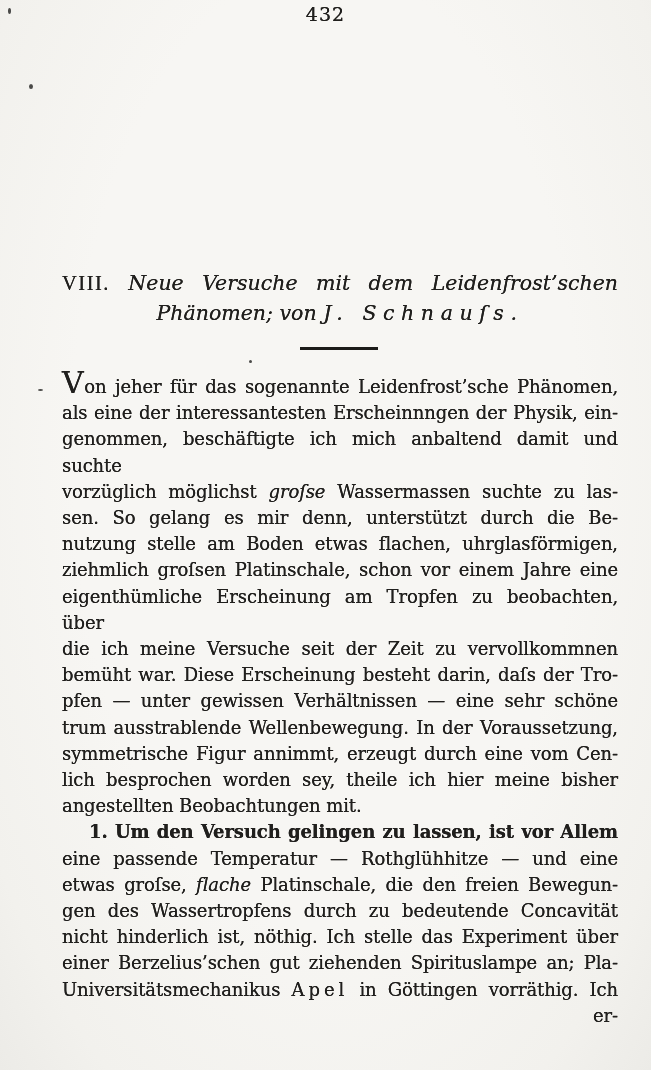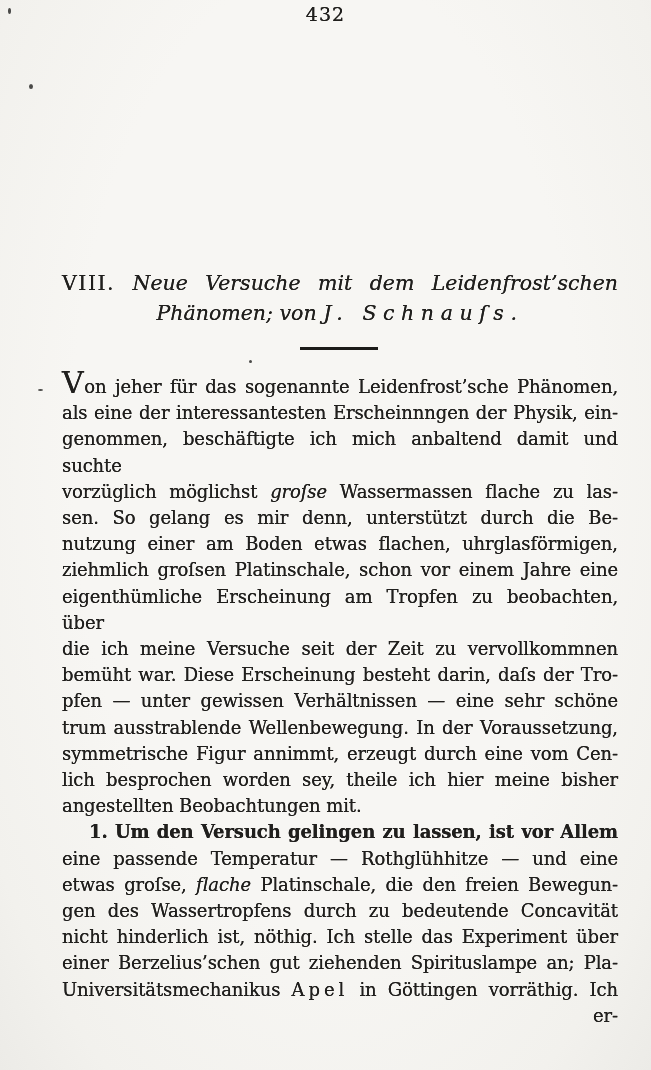--- a/index.html
+++ b/index.html
@@ -25,21 +25,21 @@
   .heading {
     position: absolute; top: 268px; left: 62px; width: 556px;
     font-size: 20.5px; line-height: 30px;
   }
   .heading .h1 {
     text-align: justify;
     text-align-last: justify;
   }
   .heading .h2 { text-align: center; }
   .heading i { font-style: italic; }
-  .numeral { font-style: normal; letter-spacing: 1.5px; }
+  .numeral { font-style: normal; letter-spacing: 1.5px; font-family: Liberation Serif, serif; }
   .author { letter-spacing: 0.32em; }
   .rule {
     position: absolute; top: 347px; left: 300px;
     width: 78px; height: 2.5px;
     background: #1c1b19;
   }
   .textblock {
     position: absolute; top: 374px; left: 62px; width: 556px;
     font-size: 18px; line-height: 26.2px;
     letter-spacing: -0.1px;
@@ -85,23 +85,23 @@
     <div class="h1"><span class="numeral">VIII.</span> <i>Neue Versuche mit dem Leidenfrost’schen</i></div>
     <div class="h2"><i>Phänomen; von</i> <i class="author">J. Schnauſs.</i></div>
   </div>
 
   <div class="rule"></div>
 
   <div class="textblock">
     <div class="line"><span class="initial">V</span><span>on jeher für das sogenannte Leidenfrost’sche Phänomen,</span></div>
     <div class="line"><span>als eine der interessantesten Erscheinnngen der Physik, ein-</span></div>
     <div class="line"><span>genommen, beschäftigte ich mich anbaltend damit und suchte</span></div>
-    <div class="line"><span>vorzüglich möglichst</span> <i>groſse</i> <span>Wassermassen flache zu las-</span></div>
+    <div class="line"><span>vorzüglich möglichst</span> <i>groſse</i> <span>Wassermassen suchte zu las-</span></div>
     <div class="line"><span>sen. So gelang es mir denn, unterstützt durch die Be-</span></div>
-    <div class="line"><span>nutzung einer am Boden etwas flachen, uhrglasförmigen,</span></div>
+    <div class="line"><span>nutzung stelle am Boden etwas flachen, uhrglasförmigen,</span></div>
     <div class="line"><span>ziehmlich groſsen Platinschale, schon vor einem Jahre eine</span></div>
     <div class="line"><span>eigenthümliche Erscheinung am Tropfen zu beobachten, über</span></div>
     <div class="line"><span>die ich meine Versuche seit der Zeit zu vervollkommnen</span></div>
     <div class="line"><span>bemüht war. Diese Erscheinung besteht darin, daſs der Tro-</span></div>
     <div class="line"><span>pfen — unter gewissen Verhältnissen — eine sehr schöne</span></div>
     <div class="line"><span>trum ausstrablende Wellenbewegung. In der Voraussetzung,</span></div>
     <div class="line"><span>symmetrische Figur annimmt, erzeugt durch eine vom Cen-</span></div>
     <div class="line"><span>lich besprochen worden sey, theile ich hier meine bisher</span></div>
     <div class="line flush"><span>angestellten Beobachtungen mit.</span></div>
     <div class="line indent"><span>1. Um den Versuch gelingen zu lassen, ist vor Allem</span></div>

